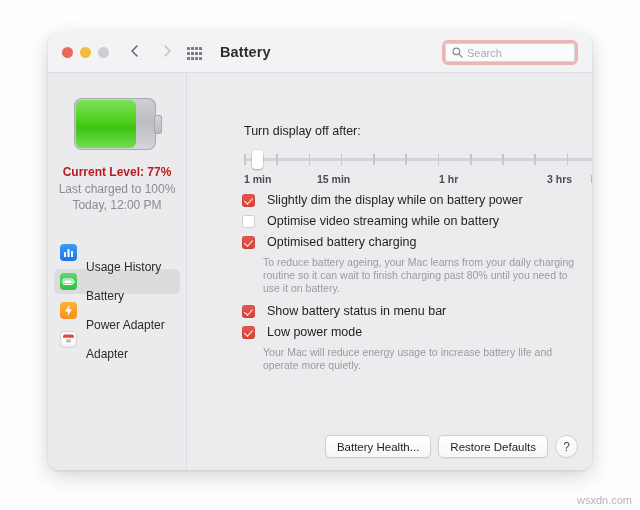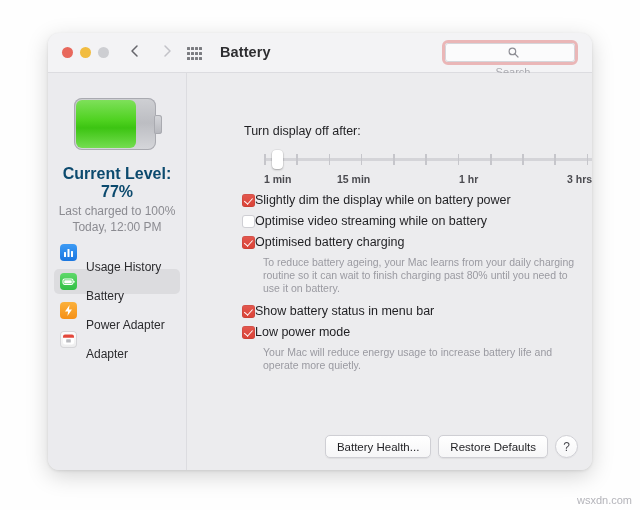--- a/index.html
+++ b/index.html
@@ -64,21 +64,20 @@
     padding: 0;
   }
   .search-field {
     position: absolute; left: 0; top: 0; right: 0; bottom: 0;
     background: #fbfbfc;
     border: 1px solid #d5d5da;
     border-radius: 3px;
     box-sizing: border-box;
     display: flex; align-items: center; gap: 4px;
     padding-left: 6px;
-    flex-direction: column;
   }
   .search-ph { font-size: 11px; color: #a9a9af; }
 
   
   .sidebar {
     position: absolute; left: 0; top: 40px;
     width: 139px; bottom: 0;
     background: #ebebee;
     border-right: 1px solid #dcdce0;
     box-sizing: border-box;
@@ -98,21 +97,21 @@
     background: linear-gradient(to bottom, #7ee05a 0%, #4fd220 42%, #3cc412 58%, #74dd50 100%);
   }
   .batt-cap {
     position: absolute; right: 0; top: 17px; width: 8px; height: 19px;
     border-radius: 2px 3px 3px 2px;
     background: linear-gradient(to bottom, #d6d7db, #b6b7bd);
     box-shadow: inset 0 0 0 1px #a9aab0;
   }
 
   .level-block { position: absolute; left: 0; right: 0; top: 92px; text-align: center; }
-  .level-main { font-size: 16px; font-weight: bold; color: #0c4a6e; }
+  .level-main { font-size: 12px; font-weight: bold; color: #b91c1c; }
   .level-sub { font-size: 12px; color: #8b8b91; margin-top: 3px; }
   .level-time { font-size: 12px; color: #8b8b91; margin-top: 2px; }
 
   .nav-list { position: absolute; left: 6px; right: 6px; top: 167px; }
   .nav-item {
     display: flex; align-items: center; gap: 9px;
     height: 25px; padding: 0 6px;
     border-radius: 5px; margin-bottom: 4px;
   }
   .nav-item.selected { background: #dcdcdf; }
@@ -122,33 +121,33 @@
   .ic-usage { background: linear-gradient(to bottom, #3d9bf5, #1b76e0); }
   .ic-battery { background: linear-gradient(to bottom, #5fd96a, #31bf45); }
   .ic-adapter { background: linear-gradient(to bottom, #fbb13c, #f59017); }
   .ic-schedule { background: linear-gradient(to bottom, #fdfdfd, #ececed); box-shadow: inset 0 0 0 1px #d5d5d8; }
 
   
   .pane { position: absolute; left: 139px; top: 40px; right: 0; bottom: 0; background: #ececee; }
 
   .section-title { position: absolute; left: 57px; top: 51px; font-size: 12.5px; color: #1f1f22; }
 
-  .slider { position: absolute; left: 57px; top: 74px; width: 355px; height: 30px; margin-left: 20px; }
+  .slider { position: absolute; left: 57px; top: 74px; width: 355px; height: 30px; }
   .track { position: absolute; left: 0; top: 11px; width: 100%; height: 3px; background: #d4d4d8; border-radius: 2px; }
   .tick { position: absolute; top: 7px; width: 1.6px; height: 11px; background: #c6c6cb; }
   .thumb {
     position: absolute; top: 3px; left: 8px;
     width: 11px; height: 19px;
     background: #ffffff; border-radius: 4px;
     box-shadow: 0 1px 2px rgba(0,0,0,0.28), 0 0 0 0.5px rgba(0,0,0,0.08);
   }
   .slabel { position: absolute; top: 26px; font-size: 10.5px; color: #4b4b50; font-weight: bold; white-space: nowrap; }
 
   .checks { position: absolute; left: 55px; top: 120px; right: 14px; }
-  .crow { display: flex; align-items: flex-start; gap: 0; margin-bottom: 7px; }
+  .crow { display: flex; align-items: flex-start; gap: 12px; margin-bottom: 7px; }
   .cbox {
     width: 13px; height: 13px; border-radius: 3px; flex: 0 0 auto; margin-top: 1px;
     box-sizing: border-box; position: relative;
   }
   .cbox.on { background: linear-gradient(to bottom, #e3584f, #d94236); box-shadow: inset 0 0 0 0.5px rgba(0,0,0,0.12); }
   .cbox.off { background: #ffffff; box-shadow: inset 0 0 0 1px #cfcfd4; }
   .cbox.on::after {
     content: ""; position: absolute; left: 4px; top: 1.5px;
     width: 3.5px; height: 7px;
     border: solid #ffffff; border-width: 0 1.8px 1.8px 0;

